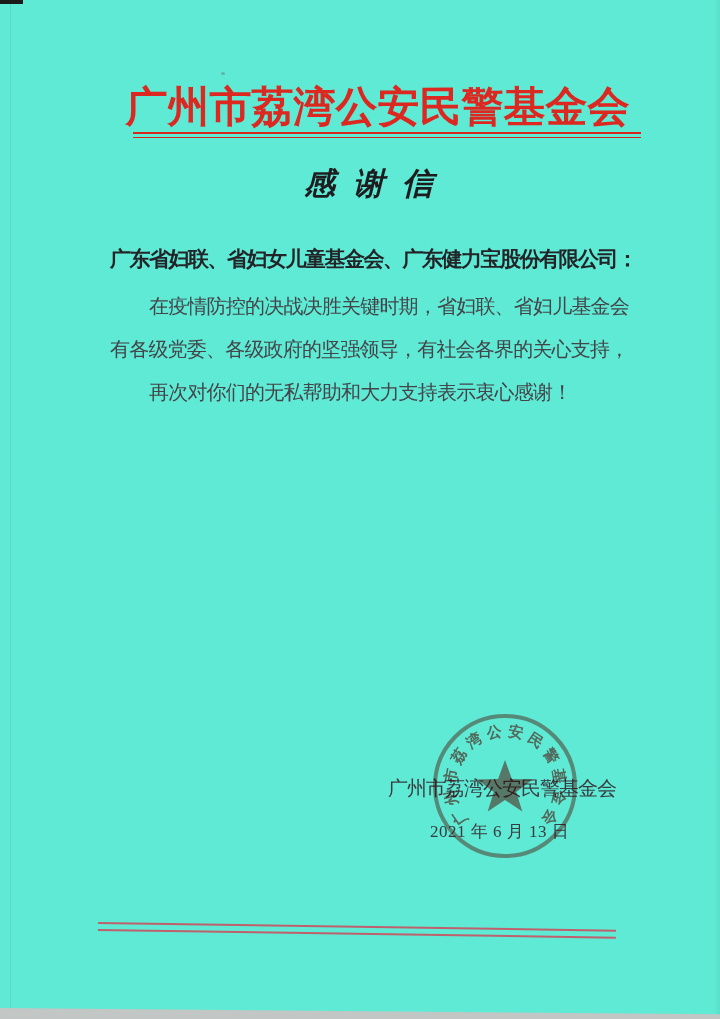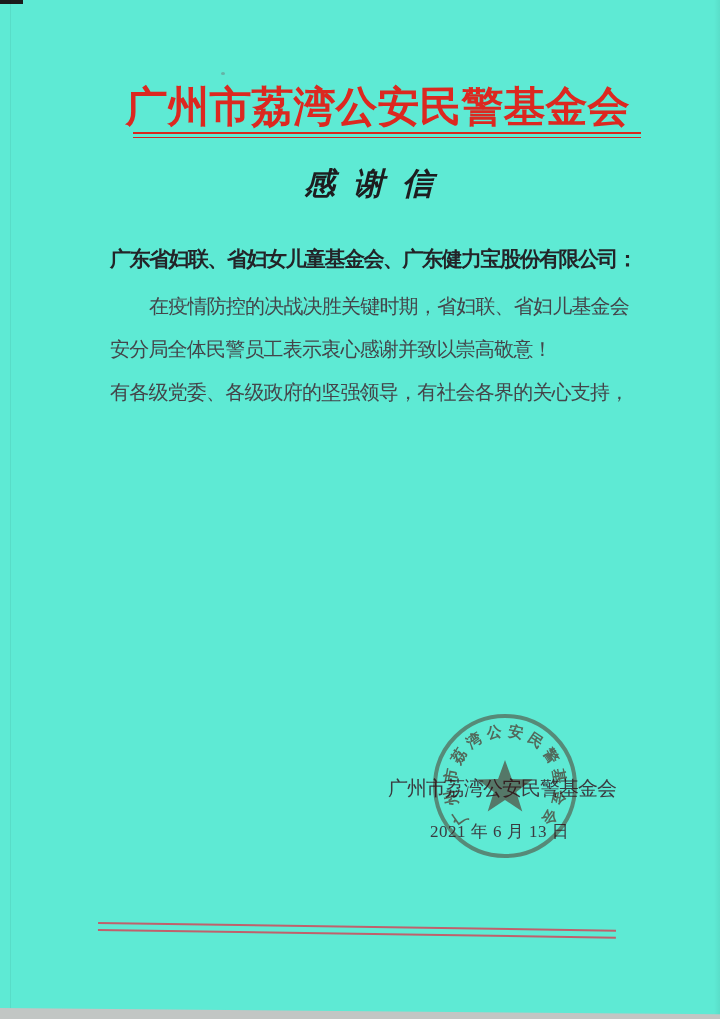--- a/index.html
+++ b/index.html
@@ -135,22 +135,22 @@
 
   <div class="org-title">广州市荔湾公安民警基金会</div>
   <div class="org-underline"></div>
 
   <div class="letter-title">感谢信</div>
 
   <div class="salutation">广东省妇联、省妇女儿童基金会、广东健力宝股份有限公司：</div>
 
   <div class="body-block">
     <div class="body-line indent">在疫情防控的决战决胜关键时期，省妇联、省妇儿基金会</div>
-    <div class="body-line">安分局全体民警员工表示衷心感谢并致以崇高敬意！</div>
     <div class="body-line">有各级党委、各级政府的坚强领导，有社会各界的关心支持，</div>
+    <div class="body-line indent">再次对你们的无私帮助和大力支持表示衷心感谢！</div>
   </div>
 
   <div class="signature">广州市荔湾公安民警基金会</div>
   <div class="date">2021 年 6 月 13 日</div>
 
   <div class="seal">
     <div class="seal-ring"></div>
     <svg class="seal-star" viewBox="0 0 64 64">
       <polygon points="32,4 38.9,23.1 59.6,23.4 43.2,35.9 49.3,55.6 32,44.0 14.7,55.6 20.8,35.9 4.4,23.4 25.1,23.1" fill="rgba(214,58,48,0.72)"></polygon>
     </svg>

